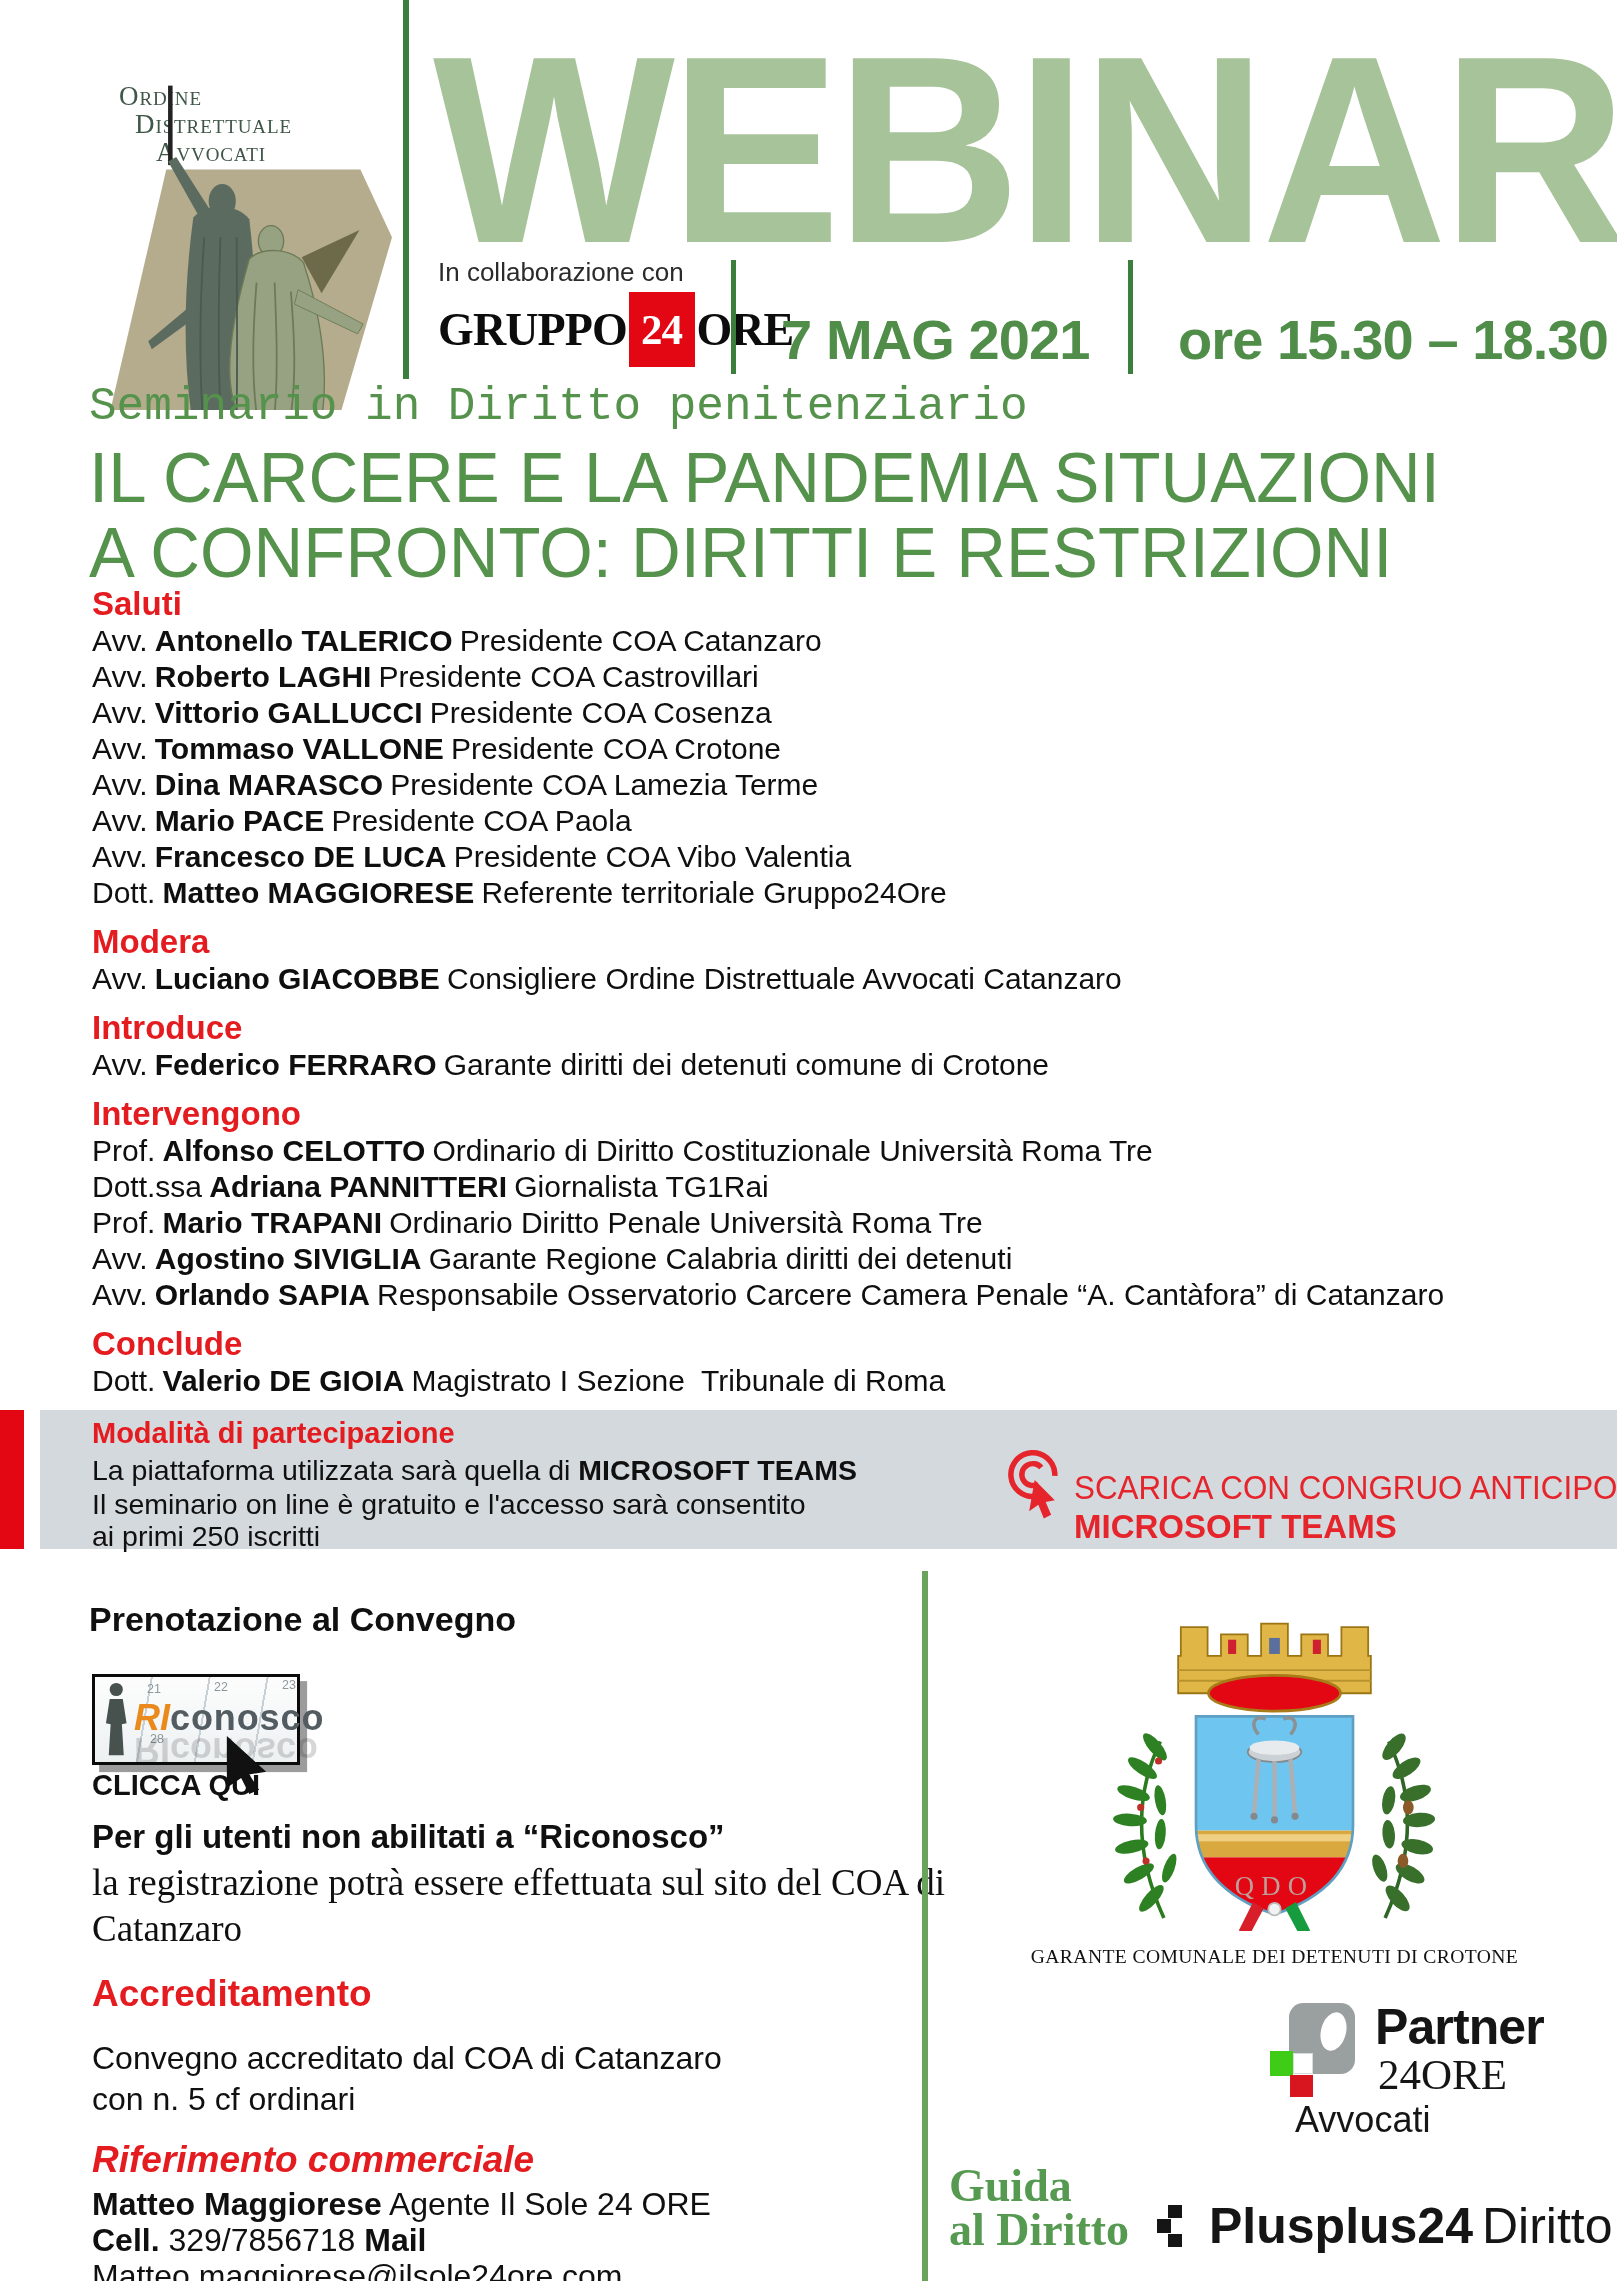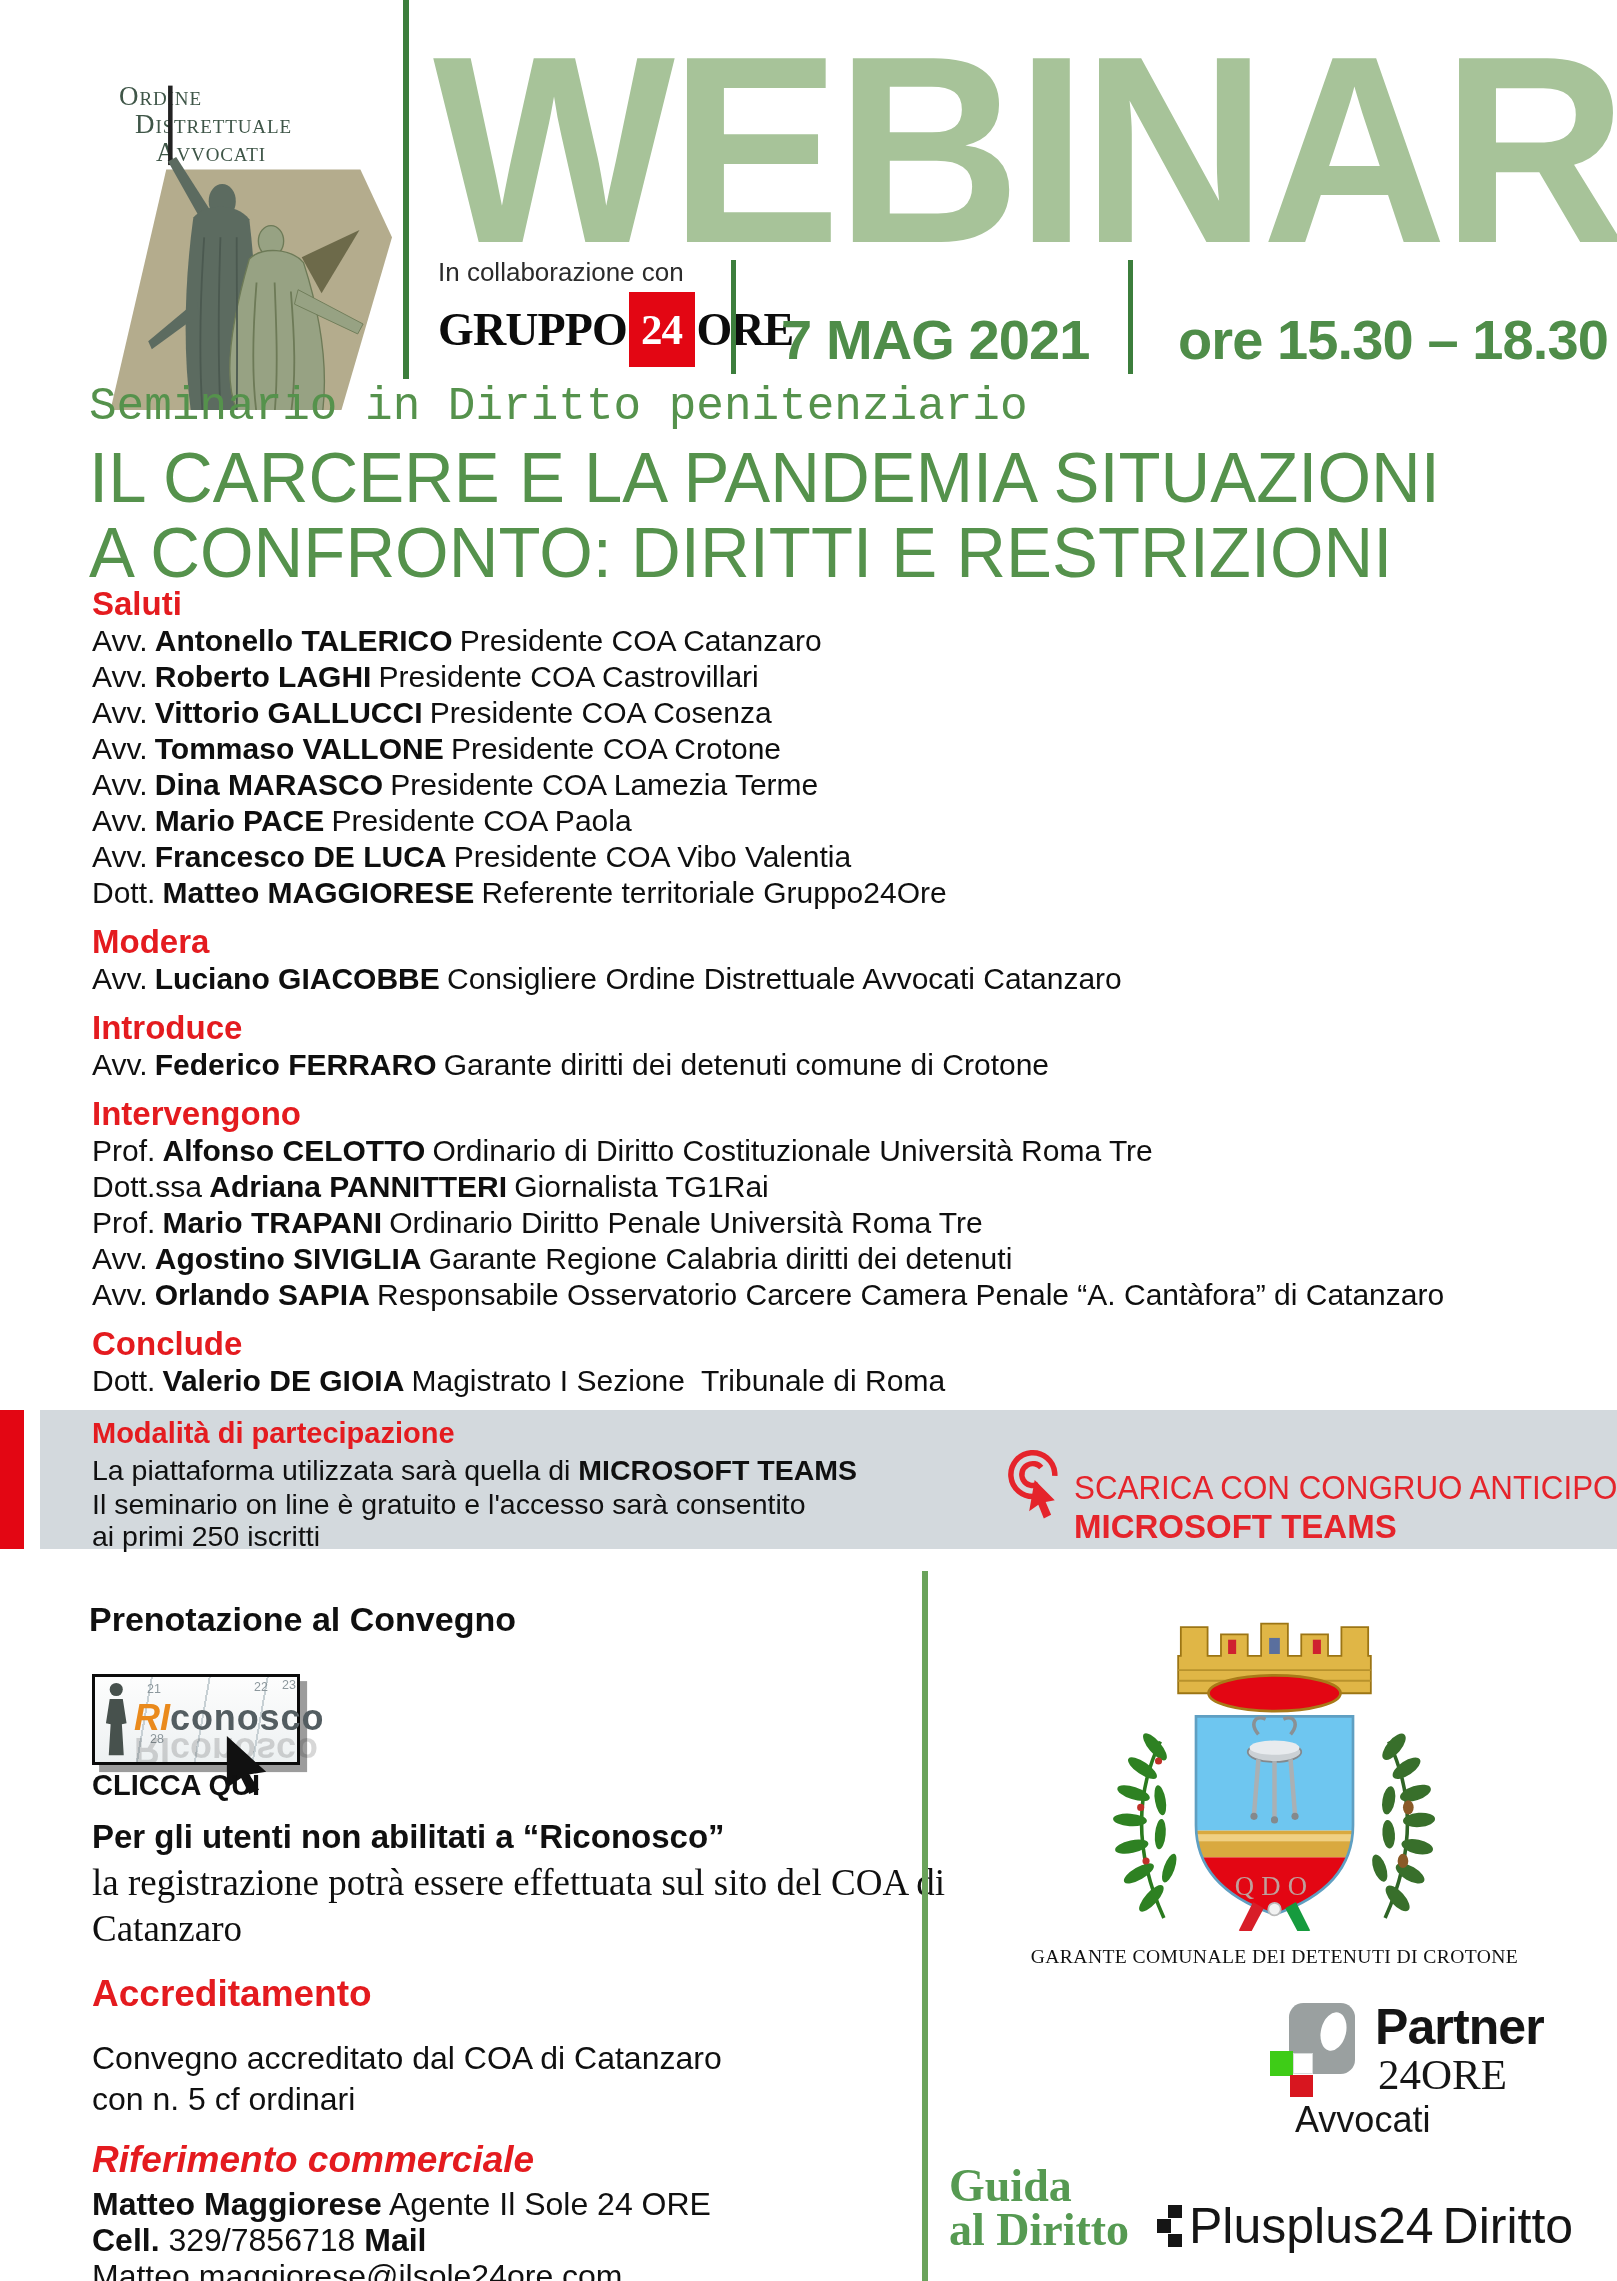--- a/index.html
+++ b/index.html
@@ -77,21 +77,21 @@
   .p-red{position:absolute;left:1290px;top:2075px;width:23px;height:22px;background:#d8161f;}
   .p-partner{position:absolute;left:1375px;top:1998px;font-size:50px;font-weight:bold;letter-spacing:-0.9px;color:#151515;}
   .p-24ore{position:absolute;left:1378px;top:2050px;font-family:"Liberation Serif",serif;font-size:43px;color:#151515;}
   .p-avv{position:absolute;left:1295px;top:2099px;font-size:36px;color:#151515;}
 
   .guida{position:absolute;left:949px;top:2164px;font-family:"Liberation Serif",serif;font-weight:bold;
          font-size:46px;line-height:44px;color:#569a52;}
   .ppmark{position:absolute;left:1157px;top:2205px;width:25px;height:43px;}
   .ppmark div{position:absolute;background:#151515;width:14.3px;height:13.4px;}
   .pprow{position:absolute;left:1189px;top:2197px;font-size:50px;white-space:nowrap;color:#151515;}
-  .pprow .b{font-weight:normal;margin-right:9px;}
+  .pprow .b{font-weight:bold;margin-right:9px;margin-left:20px;}
 
   
   .accr{position:absolute;left:92px;top:1971px;font-size:32px;line-height:41px;}
   .accr .h{color:#e41b1f;font-weight:bold;font-size:37px;line-height:46px;margin-bottom:21px;}
   .comm{position:absolute;left:92px;top:2137px;font-size:32px;line-height:36px;}
   .comm .h{color:#e41b1f;font-weight:bold;font-size:37px;line-height:45px;margin-bottom:3.6px;font-style:italic;}
   .bold{font-weight:bold;}
 </style>
 </head>
 <body>
@@ -174,21 +174,21 @@
     <circle cx="28" cy="28" r="24" fill="none" stroke="#e5242b" stroke-width="6" stroke-dasharray="116 35" transform="rotate(85 28 28)"></circle>
     <circle cx="28" cy="28" r="12" fill="none" stroke="#e5242b" stroke-width="6" stroke-dasharray="54 22" transform="rotate(60 28 28)"></circle>
     <path d="M30 34 L52 56 L42 58 L48 72 L40 76 L34 61 L24 68 Z" fill="#e5242b"></path>
   </svg>
   <div class="scarica">SCARICA CON CONGRUO ANTICIPO</div>
   <div class="teamsb">MICROSOFT TEAMS</div>
 
   <div class="pren">Prenotazione al Convegno</div>
   <div class="ricobox">
     <span class="day" style="left:52px;top:4.5px;">21</span>
-    <span class="day" style="left:119px;top:2.7px;margin-left:40px;">22</span>
+    <span class="day" style="left:119px;top:2.7px;">22</span>
     <span class="day" style="left:187px;top:0.9px;">23</span>
     <span class="day" style="left:55px;top:55px;">28</span>
     <svg class="abs" style="left:7.1px;top:5.3px;" width="28.5" height="75" viewBox="0 0 30 80">
       <circle cx="15" cy="8" r="7" fill="#47514d"></circle>
       <path d="M8 18 h14 l4 26 -5 1 2 33 h-16 l2 -33 -5 -1 z" fill="#47514d"></path>
     </svg>
     <div class="ricobrand"><span class="ri">RI</span><span class="co">conosco</span></div>
     <div class="ricorefl"><span class="ri">RI</span><span class="co">conosco</span></div>
   </div>
   <svg class="abs" style="left:225px;top:1736px;" width="52" height="59" viewBox="0 0 58 66">

